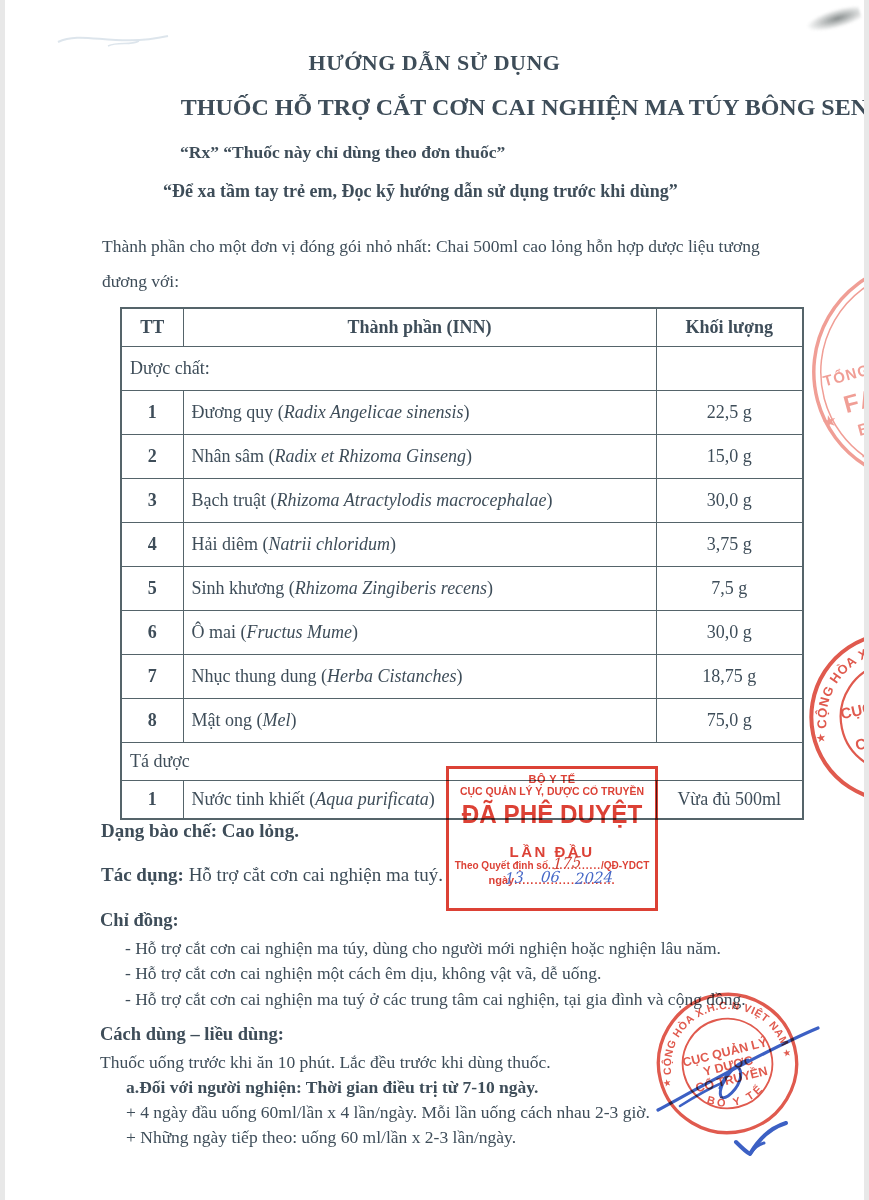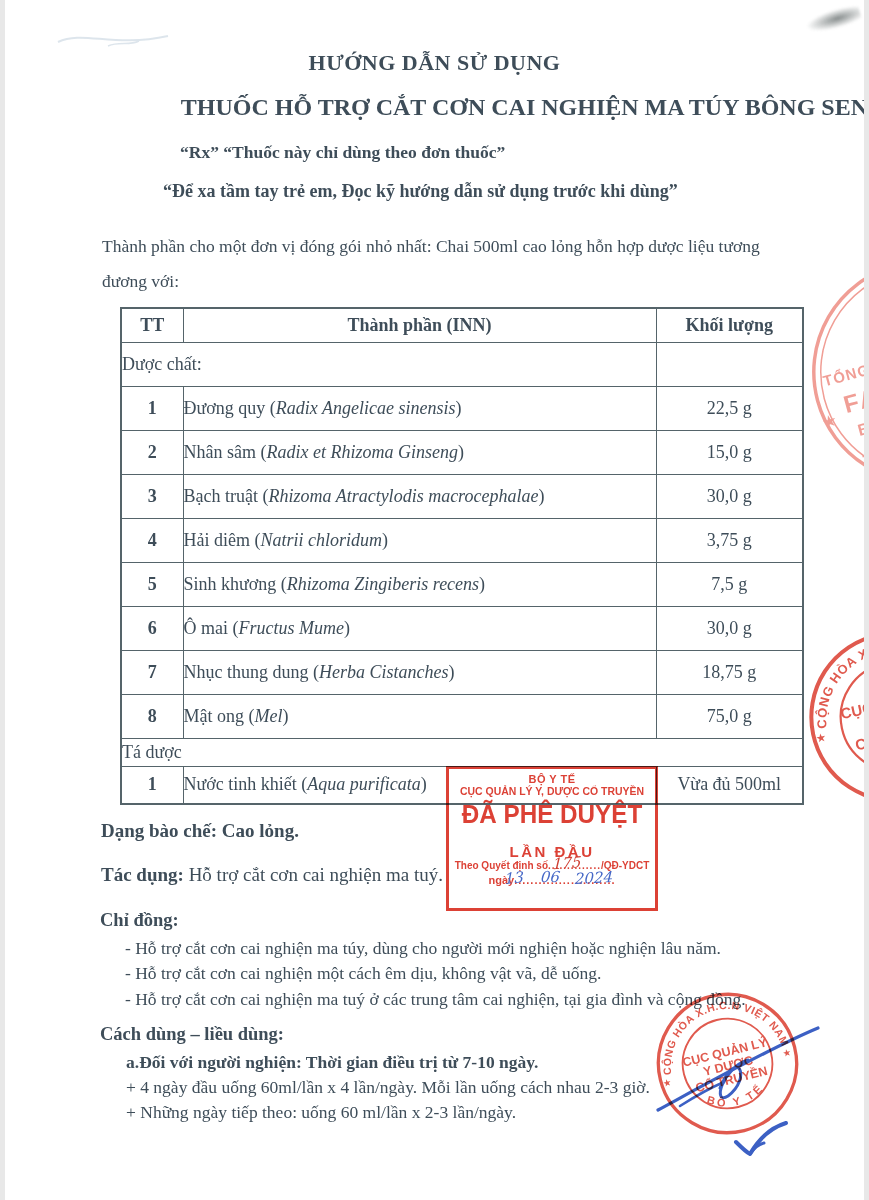--- a/index.html
+++ b/index.html
@@ -14,21 +14,21 @@
   
   .doc-title{top:50px;left:0;width:100%;text-align:center;font-size:22px;font-weight:bold;letter-spacing:.5px;}
   .product-title{top:94px;left:4px;width:100%;text-align:right;font-size:24px;font-weight:bold;padding-left:30px;box-sizing:border-box;}
   .rx-line{top:142px;left:175px;font-size:17.5px;font-weight:bold;}
   .warning-line{top:181px;left:158px;font-size:18px;font-weight:bold;}
   .intro1{top:236px;left:97px;font-size:17.5px;}
   .intro2{top:271px;left:97px;font-size:17.5px;}
   
   .table-wrap{top:307px;left:115px;}
   table.ing-table{border-collapse:collapse;table-layout:fixed;width:682px;border:2.2px solid var(--table-border);}
-  .ing-table th,.ing-table td{border:1.6px solid var(--table-border);font-size:18px;color:var(--ink);padding:0;}
+  .ing-table th,.ing-table td{border:1.6px solid var(--table-border);font-size:18px;color:var(--ink);padding:8px;}
   .ing-table thead tr{height:34px;}
   .ing-table thead th{font-weight:bold;text-align:center;}
   .row-section1{height:44px;}
   .row-section2{height:28px;}
   .row-data{height:44px;}
   .row-excipient{height:38px;}
   .cell-section{font-weight:normal;text-align:left;padding-left:12px;vertical-align:middle;}
   .cell-tt{text-align:center;font-weight:bold;vertical-align:middle;}
   .cell-name{text-align:left;padding-left:13px;vertical-align:middle;font-size:18.5px;}
   .cell-qty{text-align:center;vertical-align:middle;}
@@ -176,20 +176,21 @@
     <span class="lbl">Tác dụng:</span><span> Hỗ trợ cắt cơn cai nghiện ma tuý.</span>
   </div>
   <div class="abs indications-label">Chỉ đồng:</div>
   <div class="abs indications-list">
       <div class="ind-line">- Hỗ trợ cắt cơn cai nghiện ma túy, dùng cho người mới nghiện hoặc nghiện lâu năm.</div>
       <div class="ind-line">- Hỗ trợ cắt cơn cai nghiện một cách êm dịu, không vật vã, dễ uống.</div>
       <div class="ind-line">- Hỗ trợ cắt cơn cai nghiện ma tuý ở các trung tâm cai nghiện, tại gia đình và cộng đồng.</div>
     </div>
   <div class="abs usage-label">Cách dùng – liều dùng:</div>
   <div class="abs usage-lines">
+      <div class="usage-line">Thuốc uống trước khi ăn 10 phút. Lắc đều trước khi dùng thuốc.</div>
       <div class="usage-line u-bold u-indent">a.Đối với người nghiện: Thời gian điều trị từ 7-10 ngày.</div>
       <div class="usage-line u-indent">+ 4 ngày đầu uống 60ml/lần x 4 lần/ngày. Mỗi lần uống cách nhau 2-3 giờ.</div>
       <div class="usage-line u-indent">+ Những ngày tiếp theo: uống 60 ml/lần x 2-3 lần/ngày.</div>
     </div>
 
   <div class="abs approval-stamp">
     <div class="ap-l1">BỘ Y TẾ</div>
     <div class="ap-l2">CỤC QUẢN LÝ Y, DƯỢC CỔ TRUYỀN</div>
     <div class="ap-l3">ĐÃ PHÊ DUYỆT</div>
     <div class="ap-l4">LẦN ĐẦU</div>

